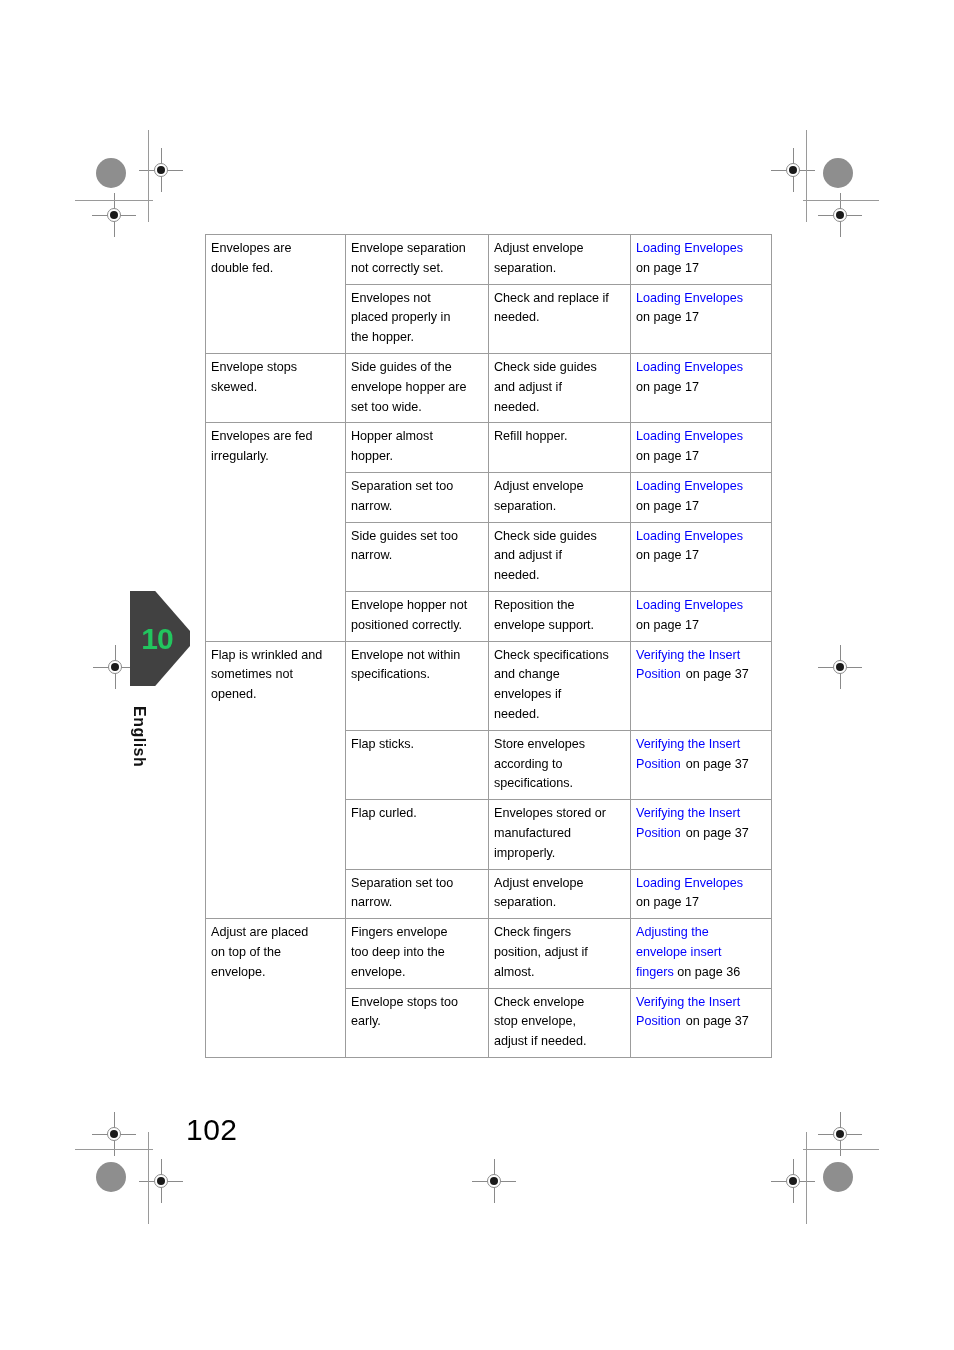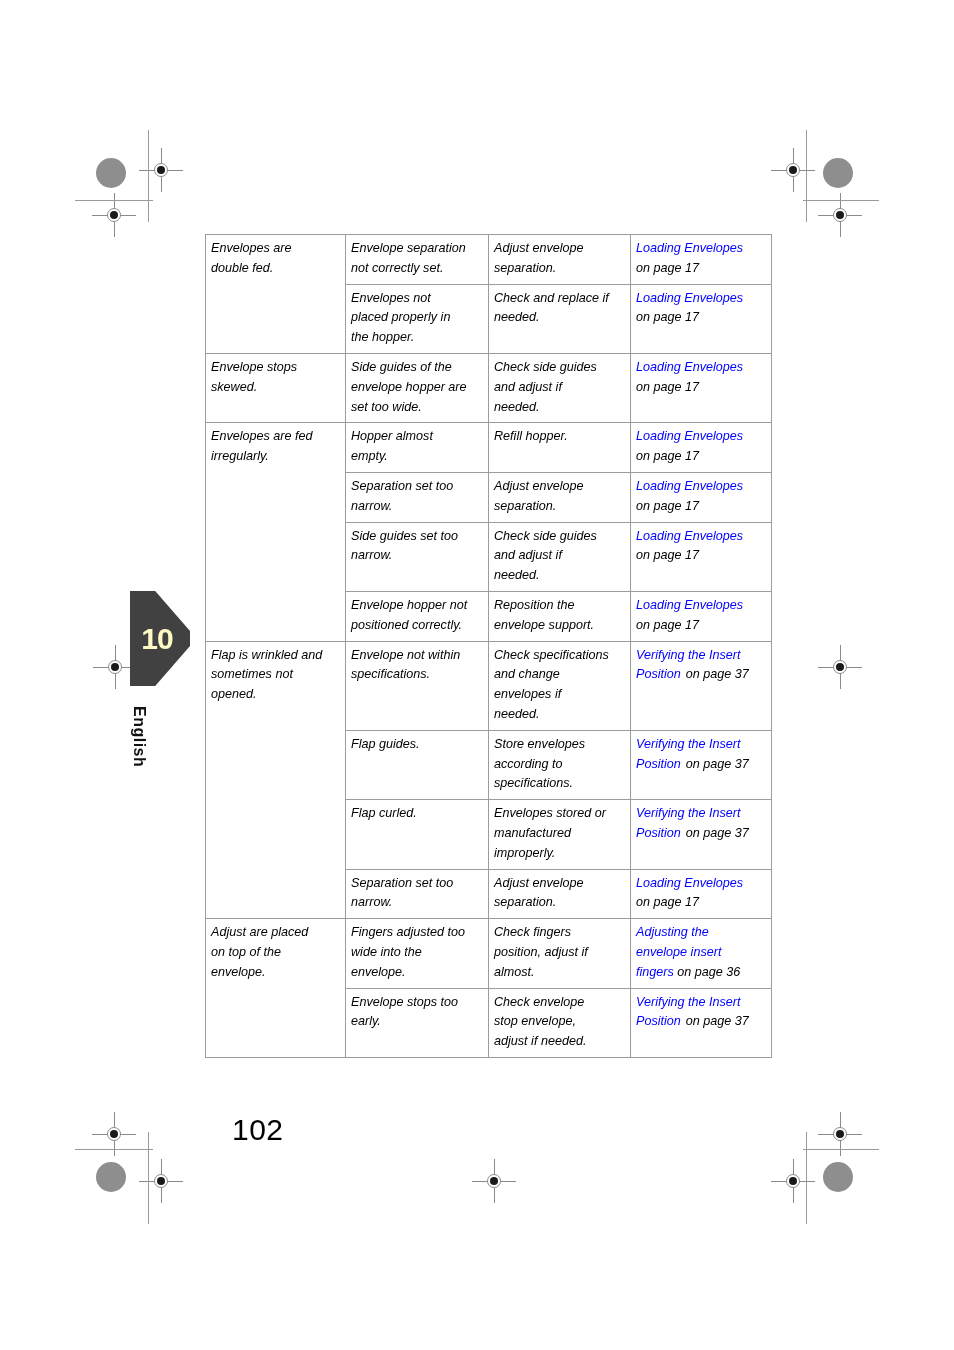--- a/index.html
+++ b/index.html
@@ -88,21 +88,21 @@
     border-radius: 0 12px 12px 0;
     clip-path: polygon(0 0, 42% 0, 100% 42%, 100% 58%, 42% 100%, 0 100%);
   }
   .chapter-tab .num {
     position: absolute;
     left: 6px;
     top: 50%;
     transform: translateY(-50%);
     width: 42px;
     text-align: center;
-    color: #fef9c3;
+    color: #22c55e;
     font-size: 30px;
     font-weight: bold;
     letter-spacing: -1px;
     line-height: 1;
   }
   .lang-label {
     position: absolute;
     left: 148px;
     top: 706px;
     font-size: 16px;
@@ -115,42 +115,40 @@
   }
 
   
   .page-number {
     position: absolute;
     left: 186px;
     top: 1113px;
     font-size: 30px;
     color: #000000;
     letter-spacing: 0.5px;
-    margin-left: 46px;
   }
 
   
   .trouble-table {
     position: absolute;
     left: 205px;
     top: 234px;
     width: 566px;
     border-collapse: collapse;
     table-layout: fixed;
     font-size: 12.6px;
     line-height: 19.8px;
     color: #000000;
   }
   .trouble-table td {
     border: 1px solid #9c9c9c;
     vertical-align: top;
     padding: 4px 20px 5px 5px;
     box-sizing: border-box;
     word-spacing: 0px;
-    font-style: italic;
   }
   .col-sym  { width: 140px; }
   .col-cause{ width: 143px; }
   .col-act  { width: 142px; }
   .col-ref  { width: 141px; }
 
   .ref-link {
     color: #0000ff;
   }
   .ref-gap {
@@ -273,21 +271,21 @@
         <td class="col-ref"><span class="ref-link">Loading Envelopes</span> <span>on page 17</span></td>
       </tr>
       <tr>
         <td class="col-sym" rowspan="1">Envelope stops skewed.</td>
         <td class="col-cause">Side guides of the envelope hopper are set too wide.</td>
         <td class="col-act">Check side guides and adjust if needed.</td>
         <td class="col-ref"><span class="ref-link">Loading Envelopes</span> <span>on page 17</span></td>
       </tr>
       <tr>
         <td class="col-sym" rowspan="4">Envelopes are fed irregularly.</td>
-        <td class="col-cause">Hopper almost empty.</td>
+        <td class="col-cause">Hopper almost hopper.</td>
         <td class="col-act">Refill hopper.</td>
         <td class="col-ref"><span class="ref-link">Loading Envelopes</span> <span>on page 17</span></td>
       </tr>
       <tr>
         <td class="col-cause">Separation set too narrow.</td>
         <td class="col-act">Adjust envelope separation.</td>
         <td class="col-ref"><span class="ref-link">Loading Envelopes</span> <span>on page 17</span></td>
       </tr>
       <tr>
         <td class="col-cause">Side guides set too narrow.</td>
@@ -299,37 +297,37 @@
         <td class="col-act">Reposition the envelope support.</td>
         <td class="col-ref"><span class="ref-link">Loading Envelopes</span> <span>on page 17</span></td>
       </tr>
       <tr>
         <td class="col-sym" rowspan="4">Flap is wrinkled and sometimes not opened.</td>
         <td class="col-cause">Envelope not within specifications.</td>
         <td class="col-act">Check specifications and change envelopes if needed.</td>
         <td class="col-ref"><span class="ref-link">Verifying the Insert Position</span><span class="ref-gap"></span><span>on page 37</span></td>
       </tr>
       <tr>
-        <td class="col-cause">Flap guides.</td>
+        <td class="col-cause">Flap sticks.</td>
         <td class="col-act">Store envelopes according to specifications.</td>
         <td class="col-ref"><span class="ref-link">Verifying the Insert Position</span><span class="ref-gap"></span><span>on page 37</span></td>
       </tr>
       <tr>
         <td class="col-cause">Flap curled.</td>
         <td class="col-act">Envelopes stored or manufactured improperly.</td>
         <td class="col-ref"><span class="ref-link">Verifying the Insert Position</span><span class="ref-gap"></span><span>on page 37</span></td>
       </tr>
       <tr>
         <td class="col-cause">Separation set too narrow.</td>
         <td class="col-act">Adjust envelope separation.</td>
         <td class="col-ref"><span class="ref-link">Loading Envelopes</span> <span>on page 17</span></td>
       </tr>
       <tr>
         <td class="col-sym" rowspan="2">Adjust are placed on top of the envelope.</td>
-        <td class="col-cause">Fingers adjusted too wide into the envelope.</td>
+        <td class="col-cause">Fingers envelope too deep into the envelope.</td>
         <td class="col-act">Check fingers position, adjust if almost.</td>
         <td class="col-ref"><span class="ref-link">Adjusting the envelope insert fingers</span> <span>on page 36</span></td>
       </tr>
       <tr>
         <td class="col-cause">Envelope stops too early.</td>
         <td class="col-act">Check envelope stop envelope, adjust if needed.</td>
         <td class="col-ref"><span class="ref-link">Verifying the Insert Position</span><span class="ref-gap"></span><span>on page 37</span></td>
       </tr>
     </tbody>
 </table>

